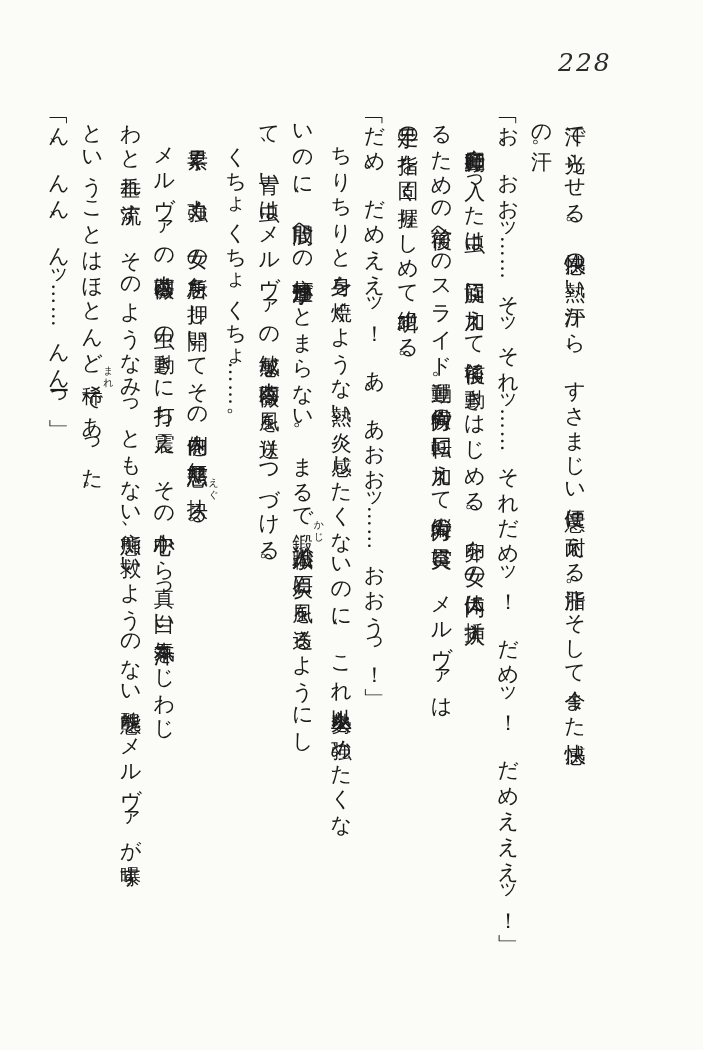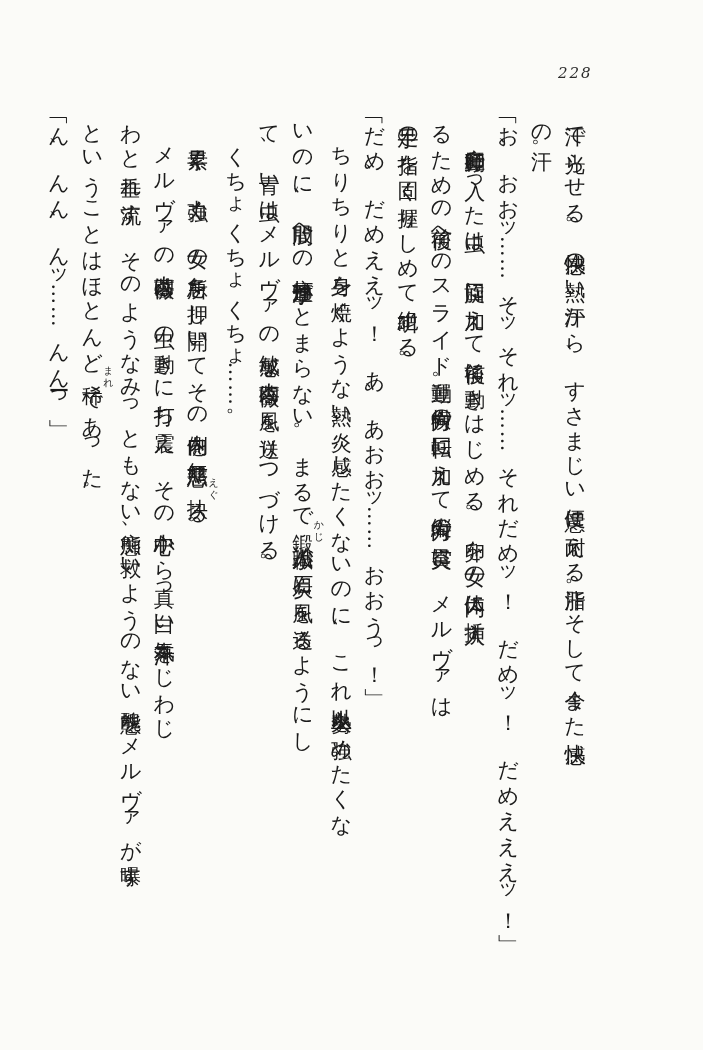--- a/index.html
+++ b/index.html
@@ -13,25 +13,24 @@
     height: 1050px;
     margin: 0 auto;
     background: #fbfbf8;
     overflow: hidden;
     font-family: "DejaVu Serif", "Liberation Serif", serif;
   }
   .page-number {
     position: absolute;
     top: 48px;
     left: 558px;
-    font-size: 15px;
+    font-size: 25px;
     letter-spacing: 2px;
     color: #2b2b2b;
     font-style: italic;
-    margin-top: 16px;
   }
   .text-block {
     position: absolute;
     top: 110px;
     right: 112px;
     height: 866px;
     writing-mode: vertical-rl;
     text-orientation: mixed;
     font-size: 21px;
     color: #1b1b1b;

